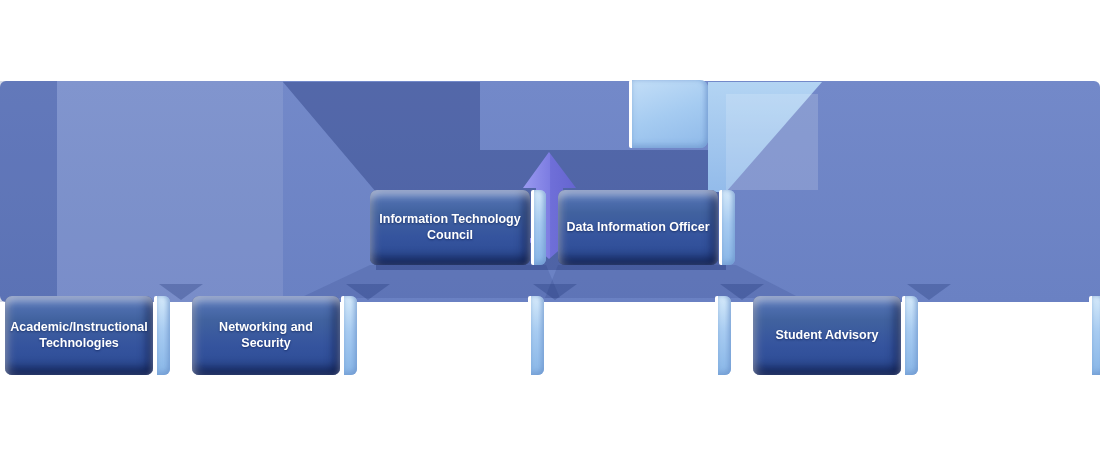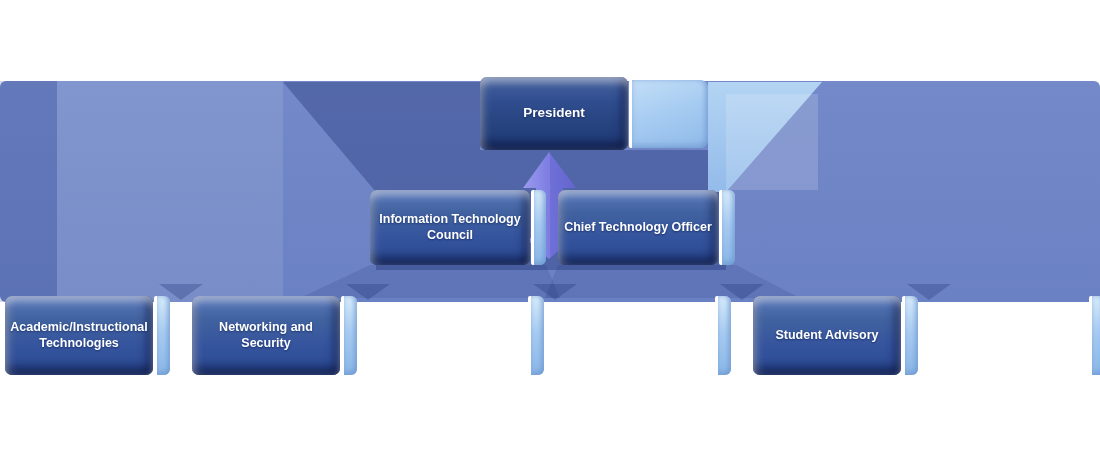--- a/index.html
+++ b/index.html
@@ -79,32 +79,29 @@
 
     <polygon points="159,284 203,284 181,300" fill="rgba(25,45,112,0.28)"></polygon>
     <polygon points="346,284 390,284 368,300" fill="rgba(25,45,112,0.28)"></polygon>
     <polygon points="533,284 577,284 555,300" fill="rgba(25,45,112,0.28)"></polygon>
     <polygon points="720,284 764,284 742,300" fill="rgba(25,45,112,0.28)"></polygon>
     <polygon points="907,284 951,284 929,300" fill="rgba(25,45,112,0.28)"></polygon>
 
     <polygon points="549,152 576,188 563,188 563,238 573,238 549,259 525,238 536,238 536,188 523,188" fill="url(#gArrow)"></polygon>
   </svg>
 
-  <div class="node dark president" style="left:480px;top:77px;width:148px;height:73px;">
-    <span class="label">President</span>
-  </div>
   <div class="panel wide" style="left:629px;top:80px;width:79px;height:68px;"></div>
 
   <div class="node lvl2" style="left:370px;top:190px;width:160px;height:75px;">
     <span class="label">Information Technology Council</span>
   </div>
   <div class="panel" style="left:531px;top:190px;width:15px;height:75px;"></div>
 
   <div class="node lvl2" style="left:558px;top:190px;width:160px;height:75px;">
-    <span class="label">Chief Technology Officer</span>
+    <span class="label">Data Information Officer</span>
   </div>
   <div class="panel" style="left:719px;top:190px;width:16px;height:75px;"></div>
 
   <div class="node lvl3" style="left:5px;top:296px;width:148px;height:79px;">
     <span class="label">Academic/Instructional Technologies</span>
   </div>
   <div class="panel" style="left:154px;top:296px;width:16px;height:79px;"></div>
 
   <div class="node lvl3" style="left:192px;top:296px;width:148px;height:79px;">
     <span class="label">Networking and Security</span>

